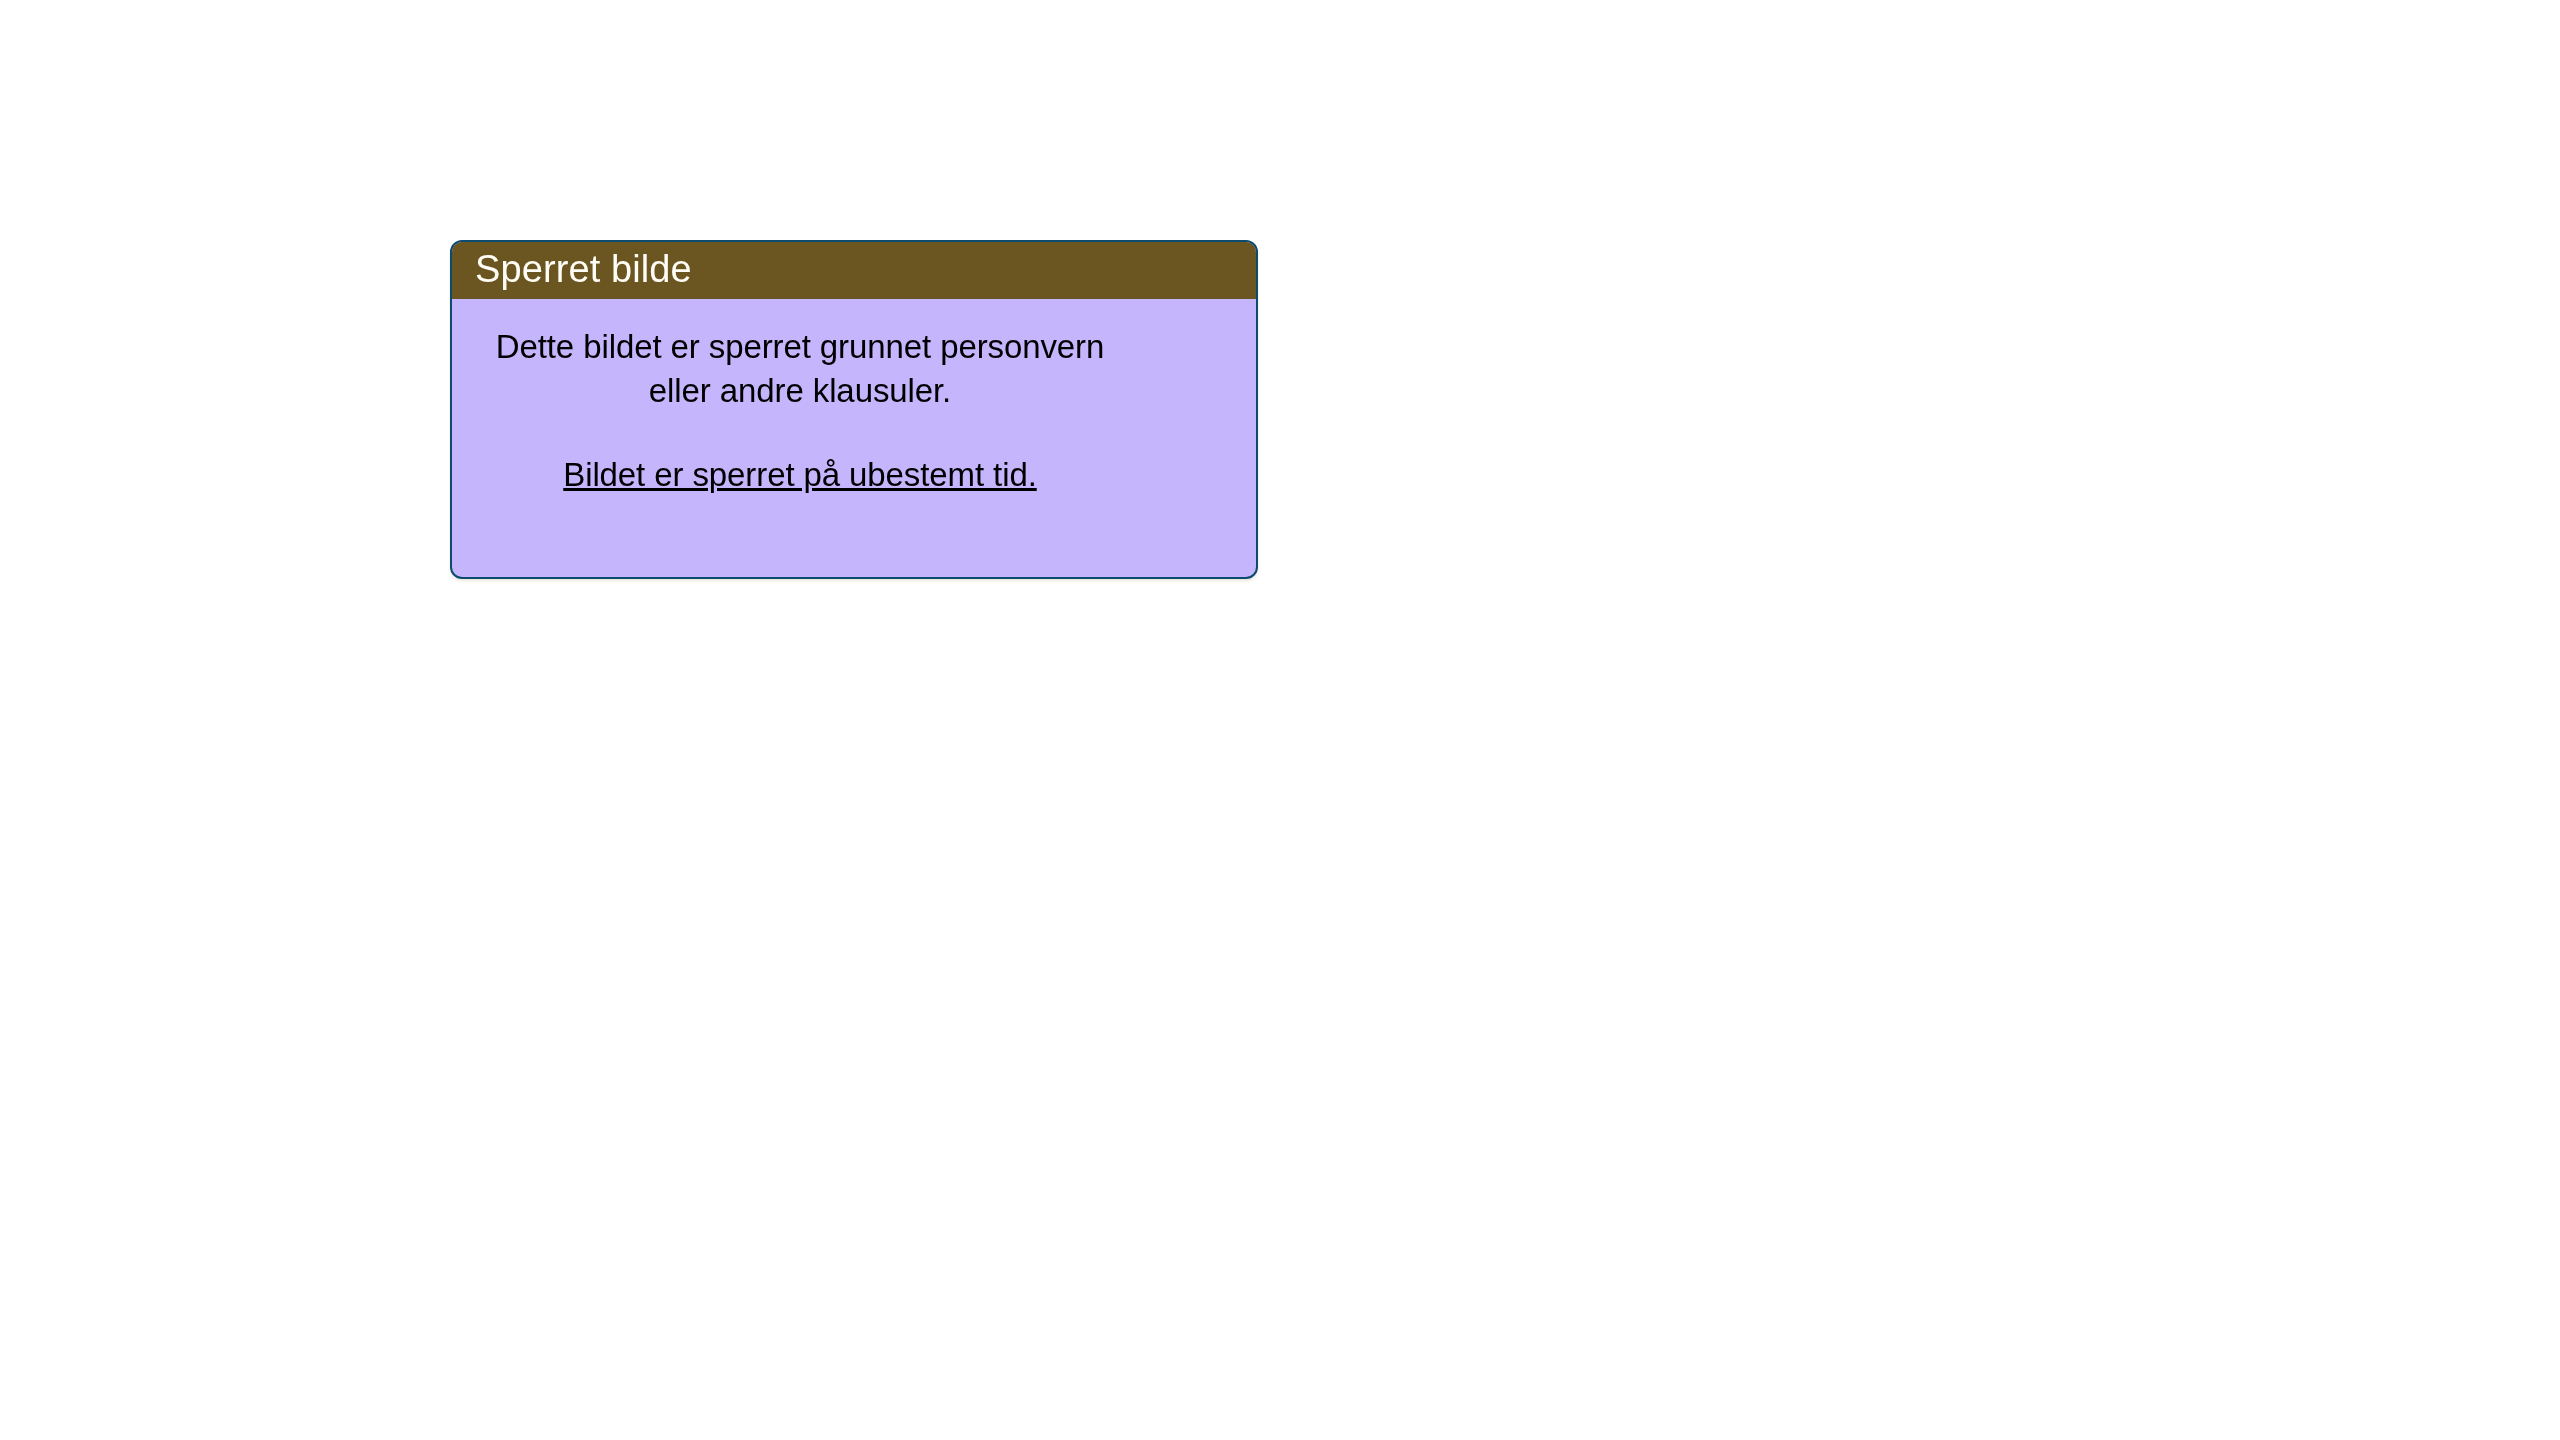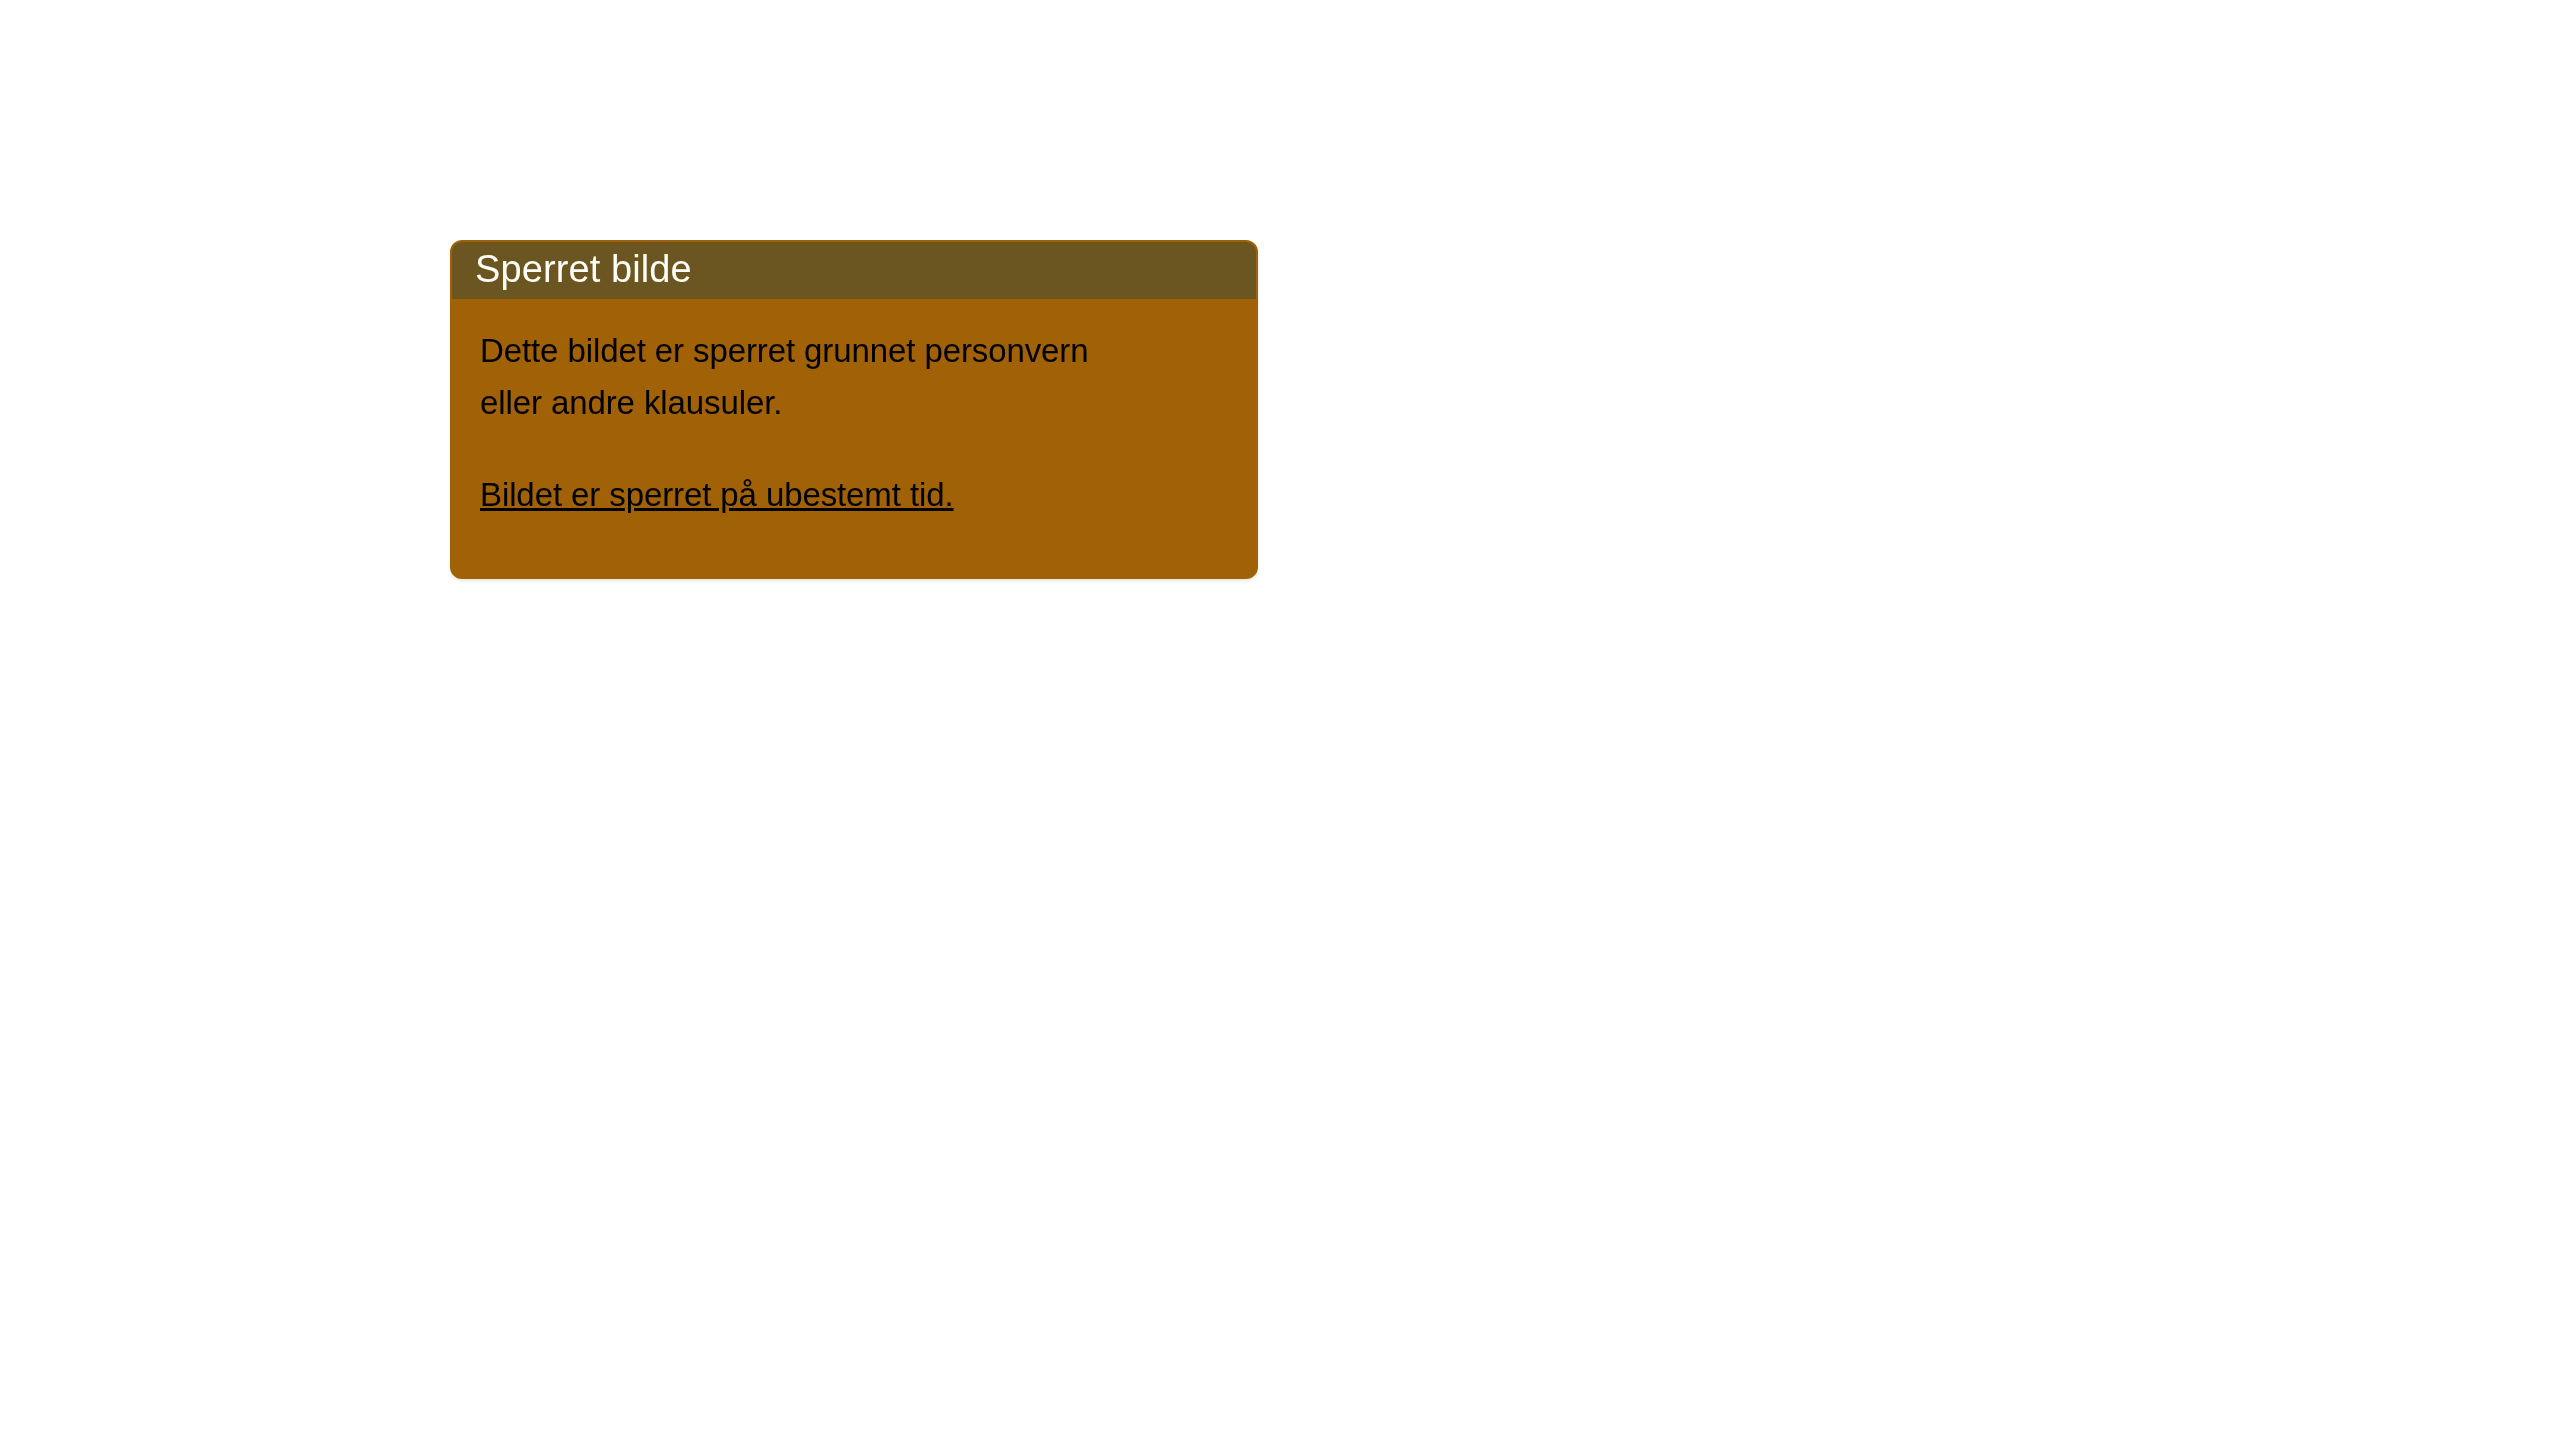--- a/index.html
+++ b/index.html
@@ -23,22 +23,22 @@
     display: flex;
     flex-direction: row;
     align-items: flex-start;
     gap: 60px;
   }
 
   .notice-card {
     box-sizing: border-box;
     width: 808px;
     height: 339px;
-    background: #a16207;
-    border: 2px solid #a16207;
+    background: #c4b5fd;
+    border: 2px solid #0c4a6e;
     border-radius: 12px;
     overflow: hidden;
     display: flex;
     flex-direction: column;
     box-shadow: 0 2px 3px rgba(180, 170, 140, 0.28);
   }
 
   .notice-card-header {
     flex: 0 0 auto;
     height: 58px;
@@ -61,24 +61,25 @@
   .notice-card-body {
     flex: 1 1 auto;
     padding: 26px 26px 0 28px;
     display: flex;
     flex-direction: column;
   }
 
   .notice-paragraph {
     color: #000000;
     font-size: 33px;
-    line-height: 52px;
+    line-height: 44px;
     font-weight: 400;
     margin: 0;
     letter-spacing: -0.1px;
+    text-align: center;
   }
 
   .notice-paragraph + .notice-paragraph {
     margin-top: 40px;
     text-decoration: underline;
   }
 
   
   .card-no .notice-paragraph { max-width: 640px; }
   .card-en .notice-paragraph { max-width: 700px; }

